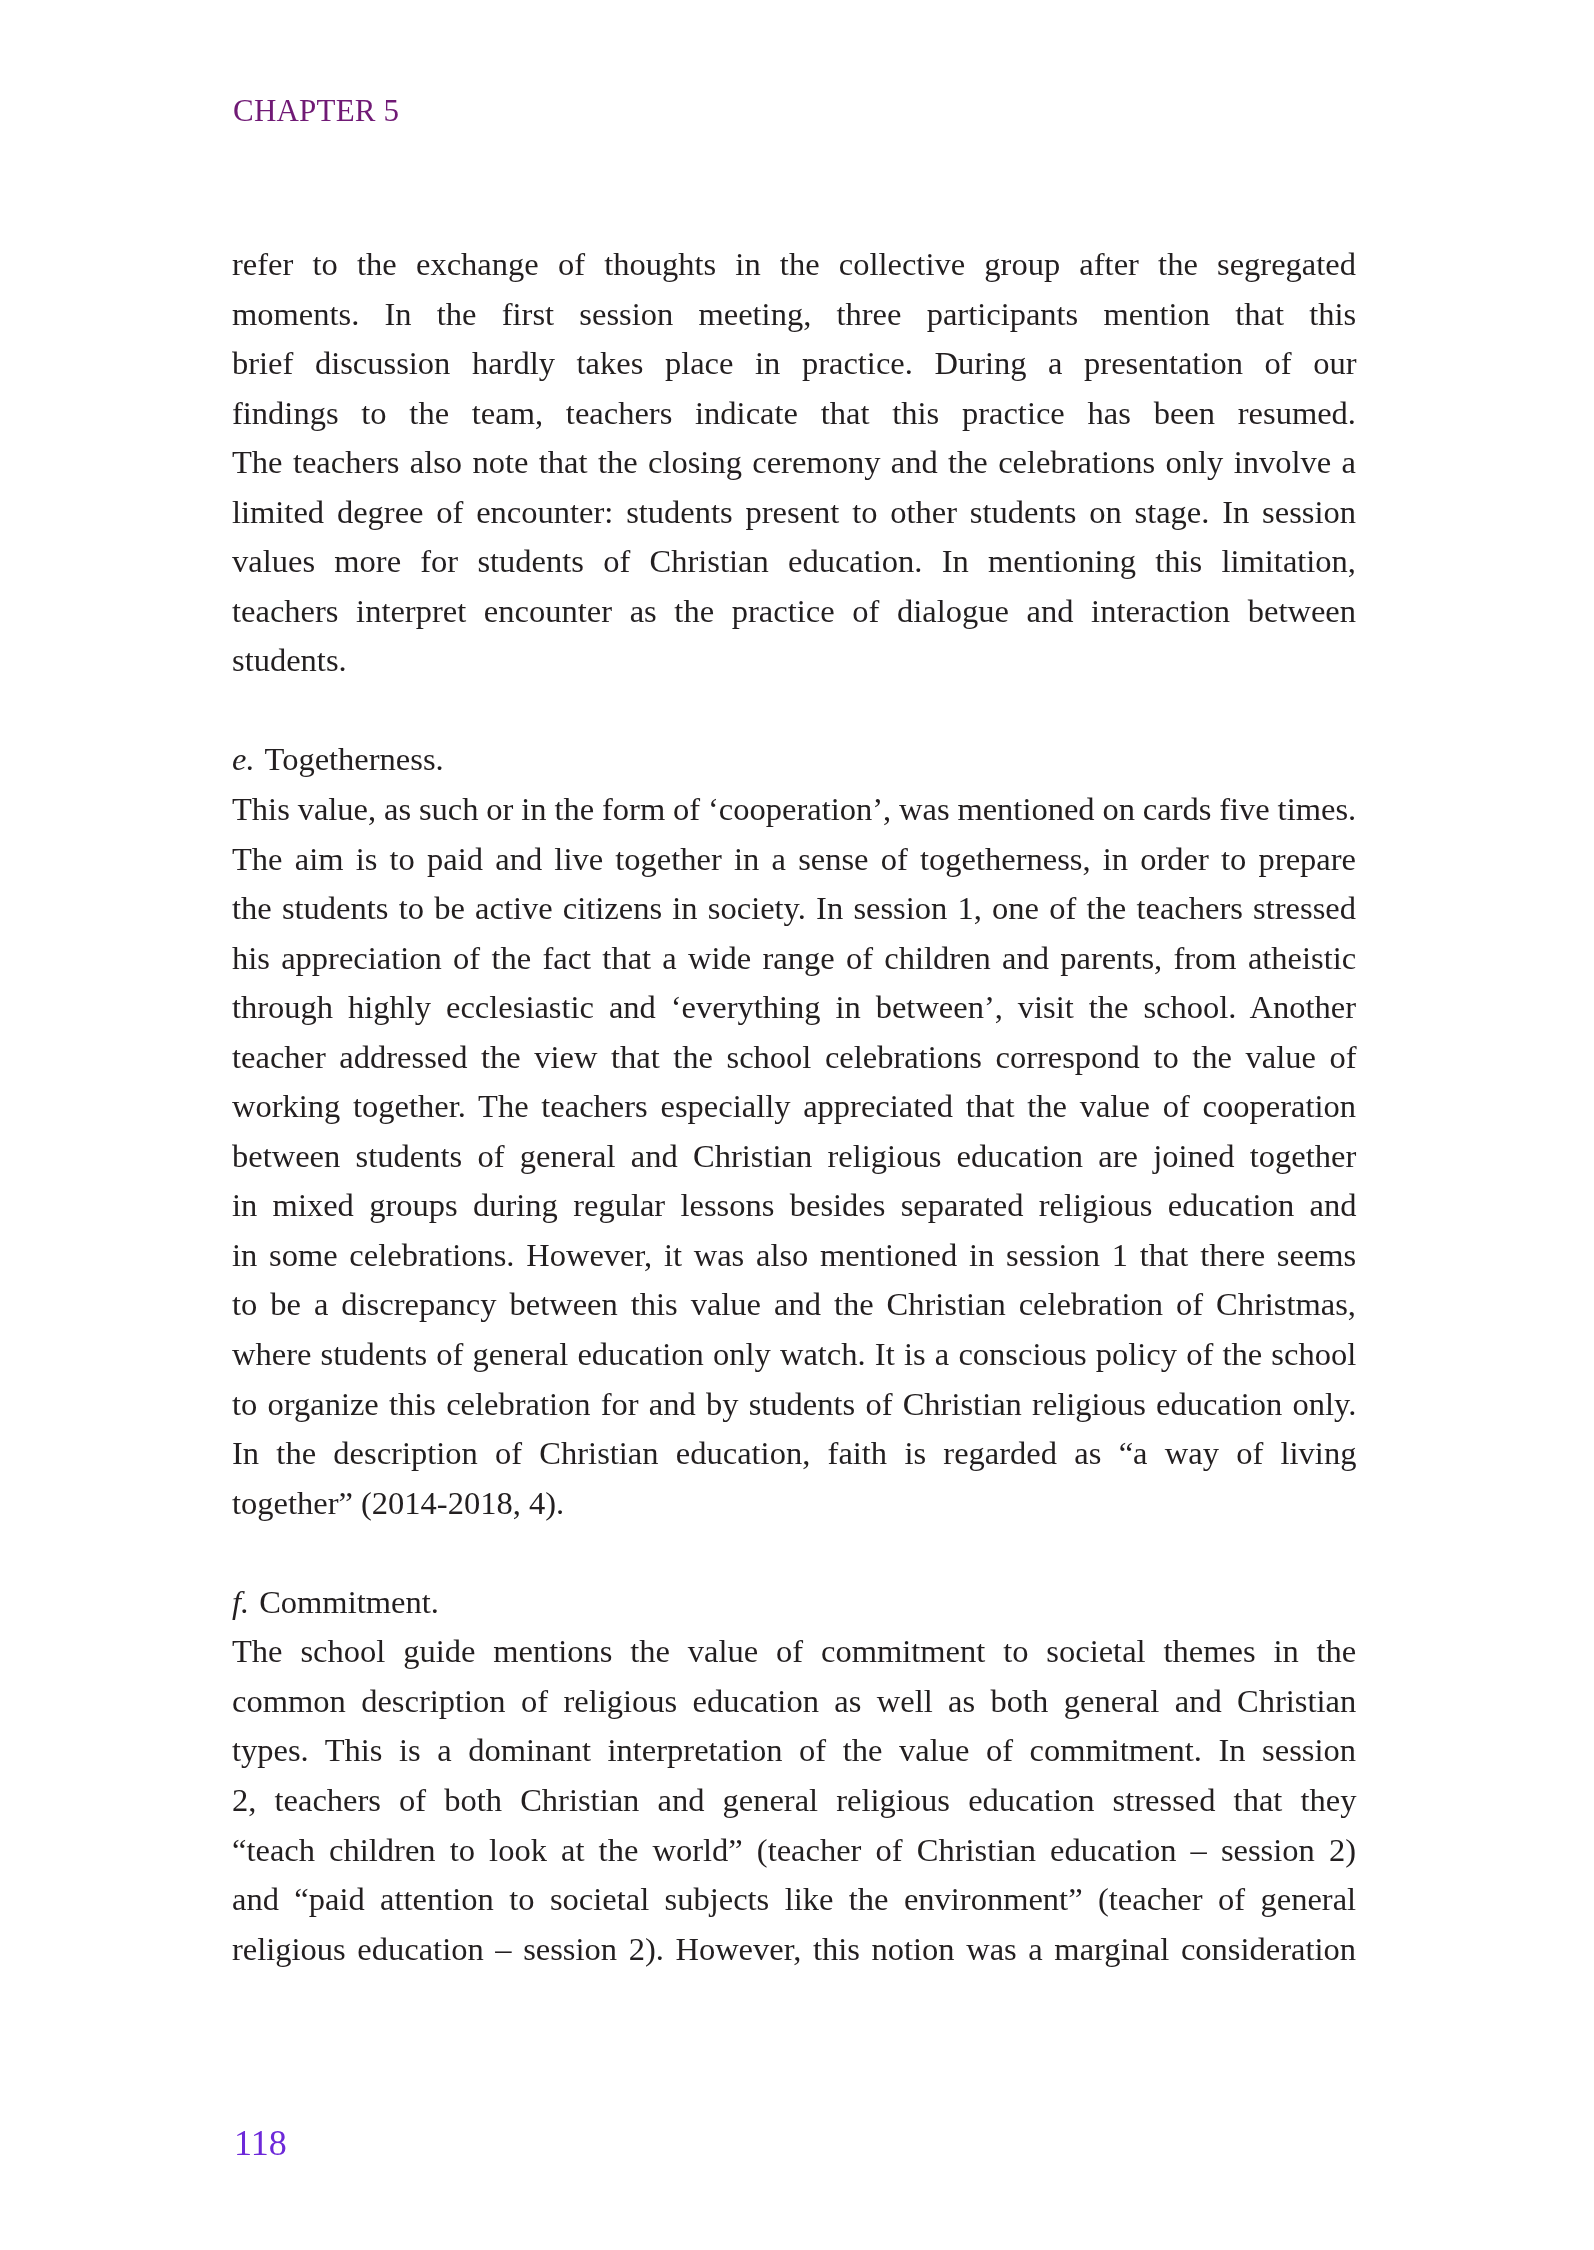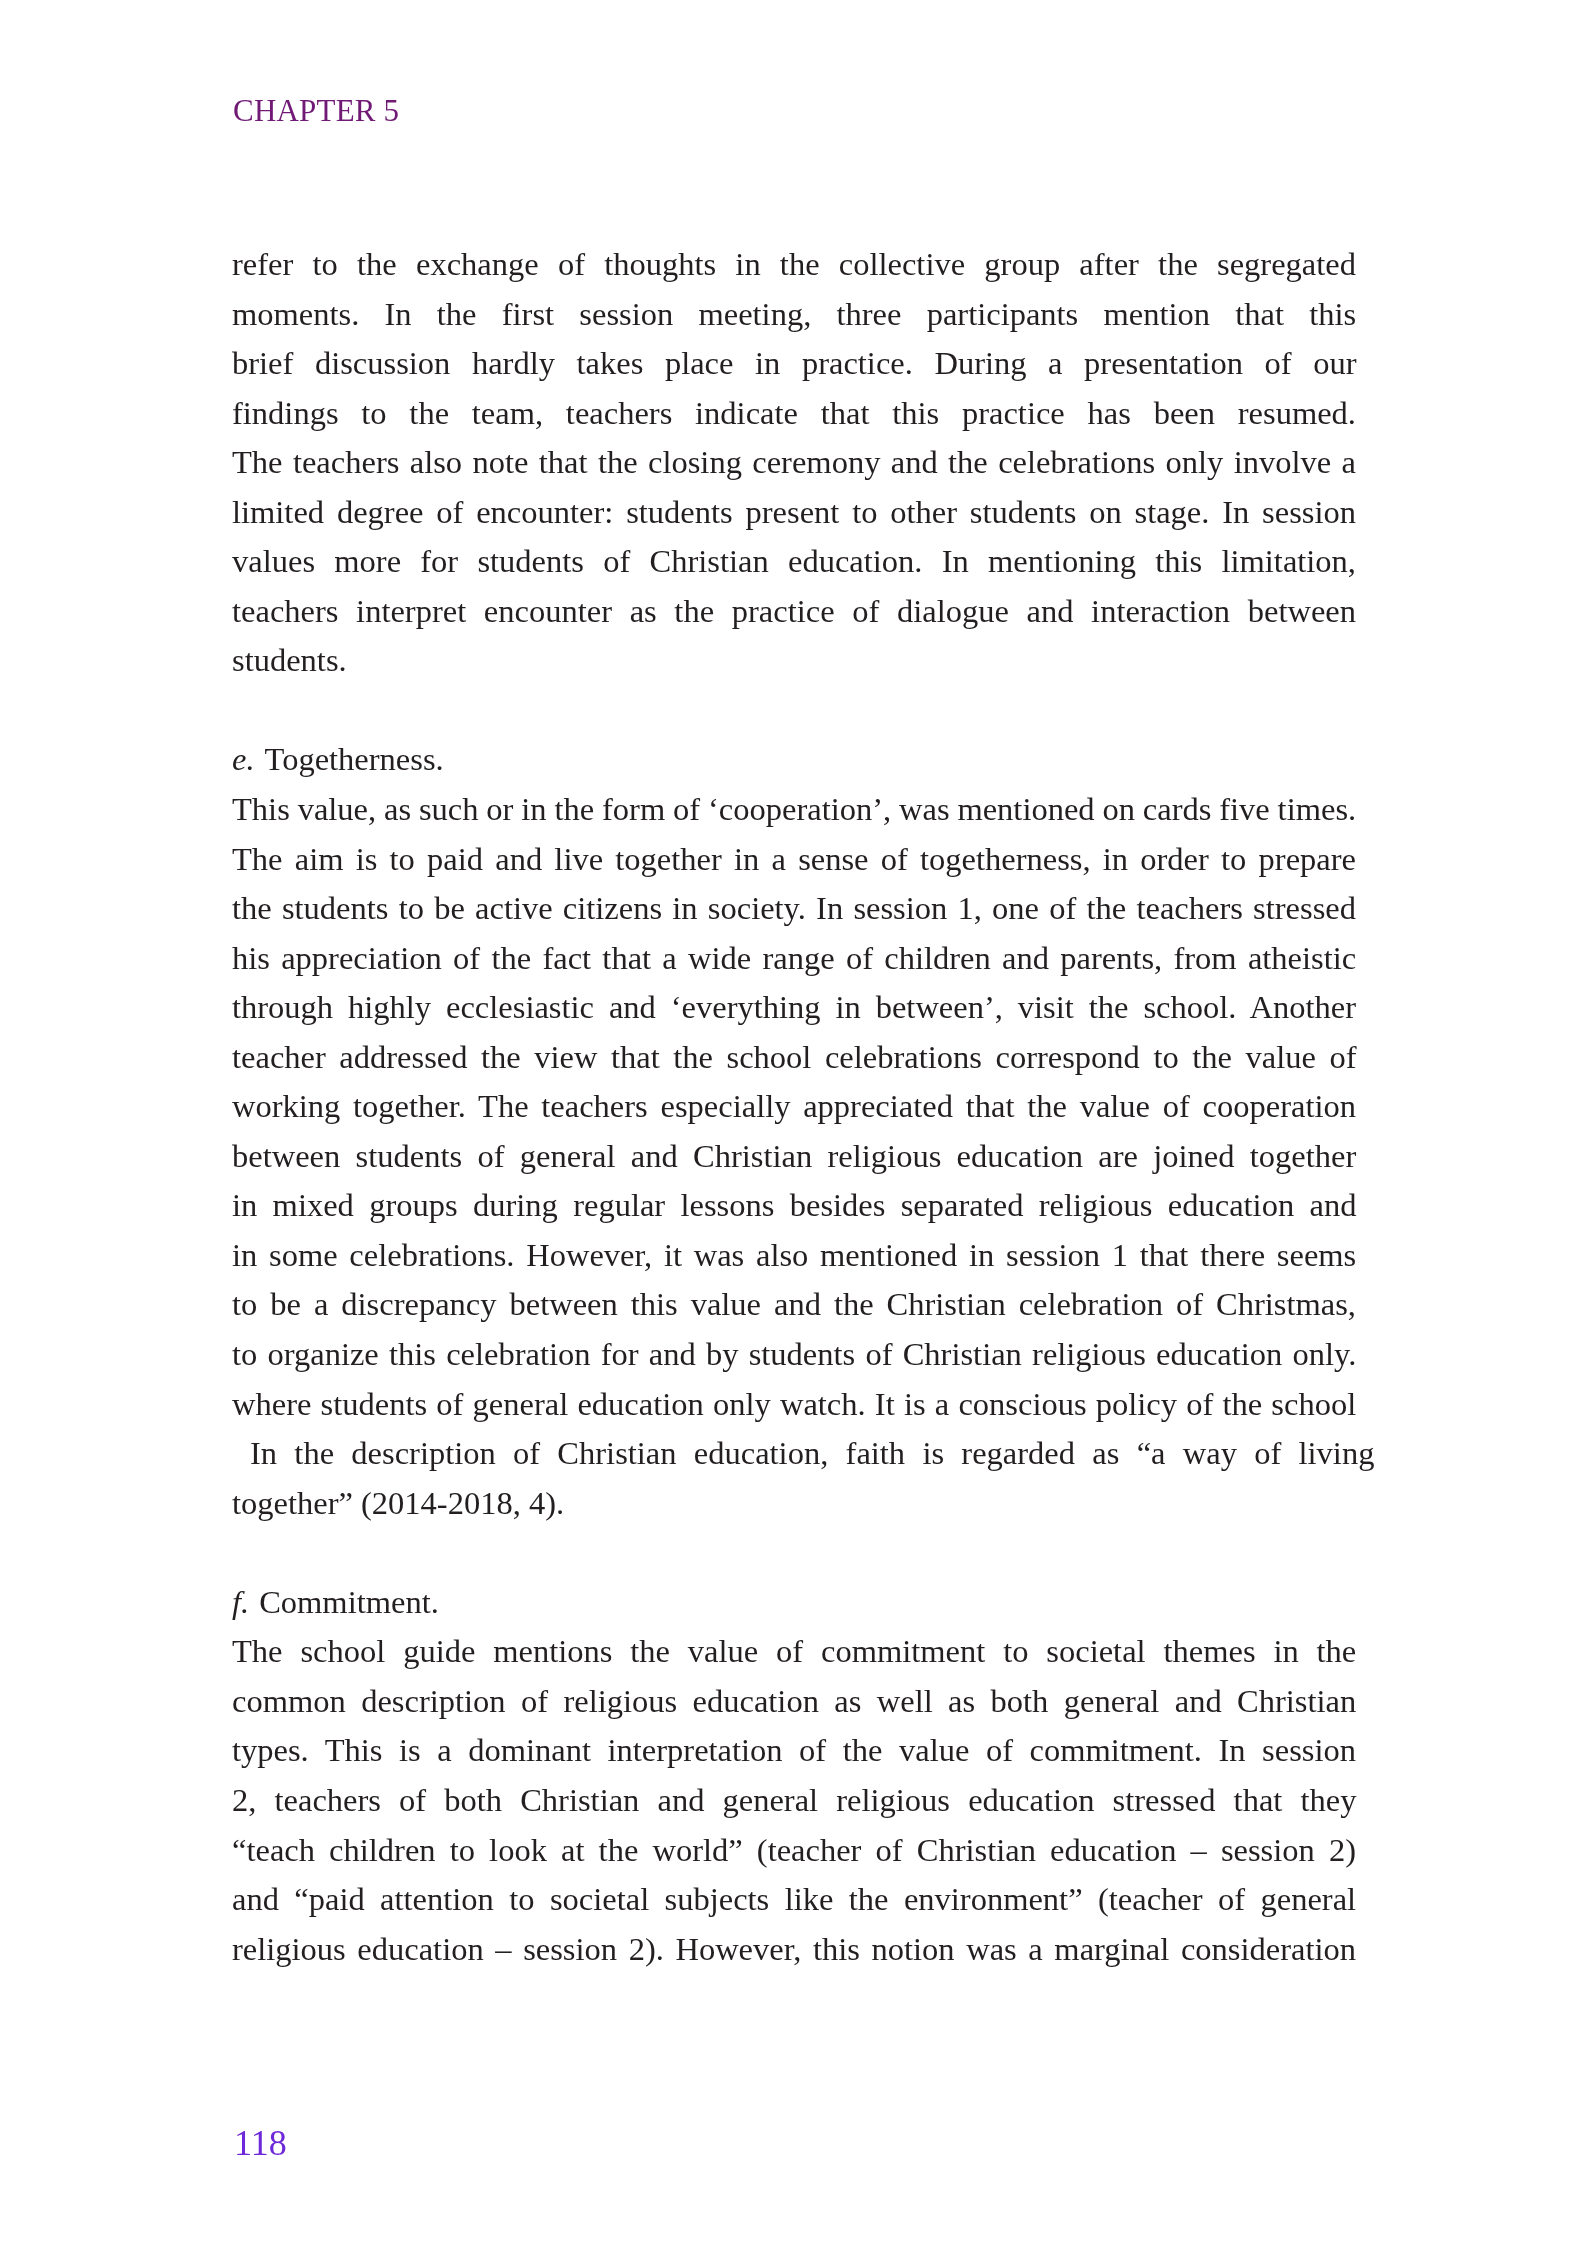--- a/index.html
+++ b/index.html
@@ -90,23 +90,23 @@
     <span class="line" style="white-space: nowrap; display: block; width: auto; word-spacing: 3.4375px;">The aim is to paid and live together in a sense of togetherness, in order to prepare</span>
     <span class="line" style="white-space: nowrap; display: block; width: auto; word-spacing: 2.06667px;">the students to be active citizens in society. In session 1, one of the teachers stressed</span>
     <span class="line" style="white-space: nowrap; display: block; width: auto; word-spacing: 3.14286px;">his appreciation of the fact that a wide range of children and parents, from atheistic</span>
     <span class="line" style="white-space: nowrap; display: block; width: auto; word-spacing: 6.8px;">through highly ecclesiastic and ‘everything in between’, visit the school. Another</span>
     <span class="line" style="white-space: nowrap; display: block; width: auto; word-spacing: 5.41667px;">teacher addressed the view that the school celebrations correspond to the value of</span>
     <span class="line" style="white-space: nowrap; display: block; width: auto; word-spacing: 4.6px;">working together. The teachers especially appreciated that the value of cooperation</span>
     <span class="line" style="white-space: nowrap; display: block; width: auto; word-spacing: 7.2px;">between students of general and Christian religious education are joined together</span>
     <span class="line" style="white-space: nowrap; display: block; width: auto; word-spacing: 7.2px;">in mixed groups during regular lessons besides separated religious education and</span>
     <span class="line" style="white-space: nowrap; display: block; width: auto; word-spacing: 3.61538px;">in some celebrations. However, it was also mentioned in session 1 that there seems</span>
     <span class="line" style="white-space: nowrap; display: block; width: auto; word-spacing: 4.83333px;">to be a discrepancy between this value and the Christian celebration of Christmas,</span>
+    <span class="line" style="white-space: nowrap; display: block; width: auto; word-spacing: 1.07143px;">where students of general education only watch. It is a conscious policy of the school</span>
     <span class="line" style="white-space: nowrap; display: block; width: auto; word-spacing: 2.08333px;">to organize this celebration for and by students of Christian religious education only.</span>
-    <span class="line" style="white-space: nowrap; display: block; width: auto; word-spacing: 1.07143px;">where students of general education only watch. It is a conscious policy of the school</span>
-    <span class="line" style="white-space: nowrap; display: block; width: auto; word-spacing: 9.15385px; margin-left: 18px;">In the description of Christian education, faith is regarded as “a way of living</span>
+    <span class="line" style="white-space: nowrap; display: block; width: auto; word-spacing: 9.15385px;">In the description of Christian education, faith is regarded as “a way of living</span>
     <span class="line last">together” (2014-2018, 4).</span>
   </div>
 
   <div class="blank"></div>
 
   <div class="line last heading">
     <span class="marker">f.</span><span>Commitment.</span>
   </div>
 
   <div>

